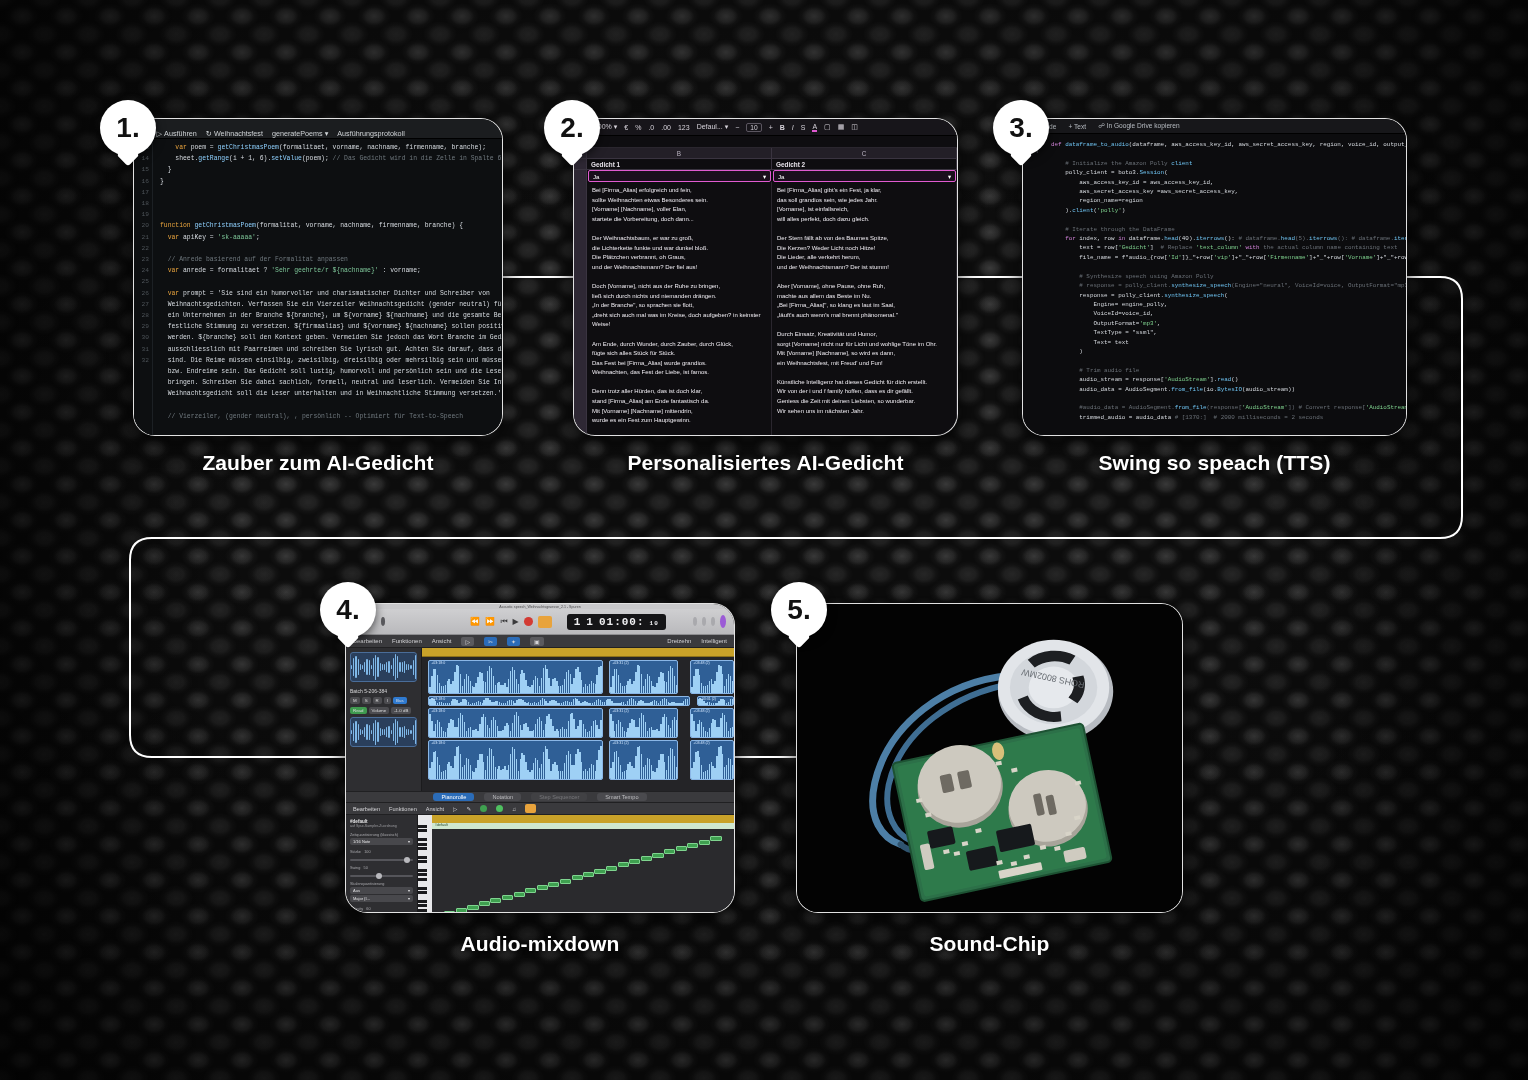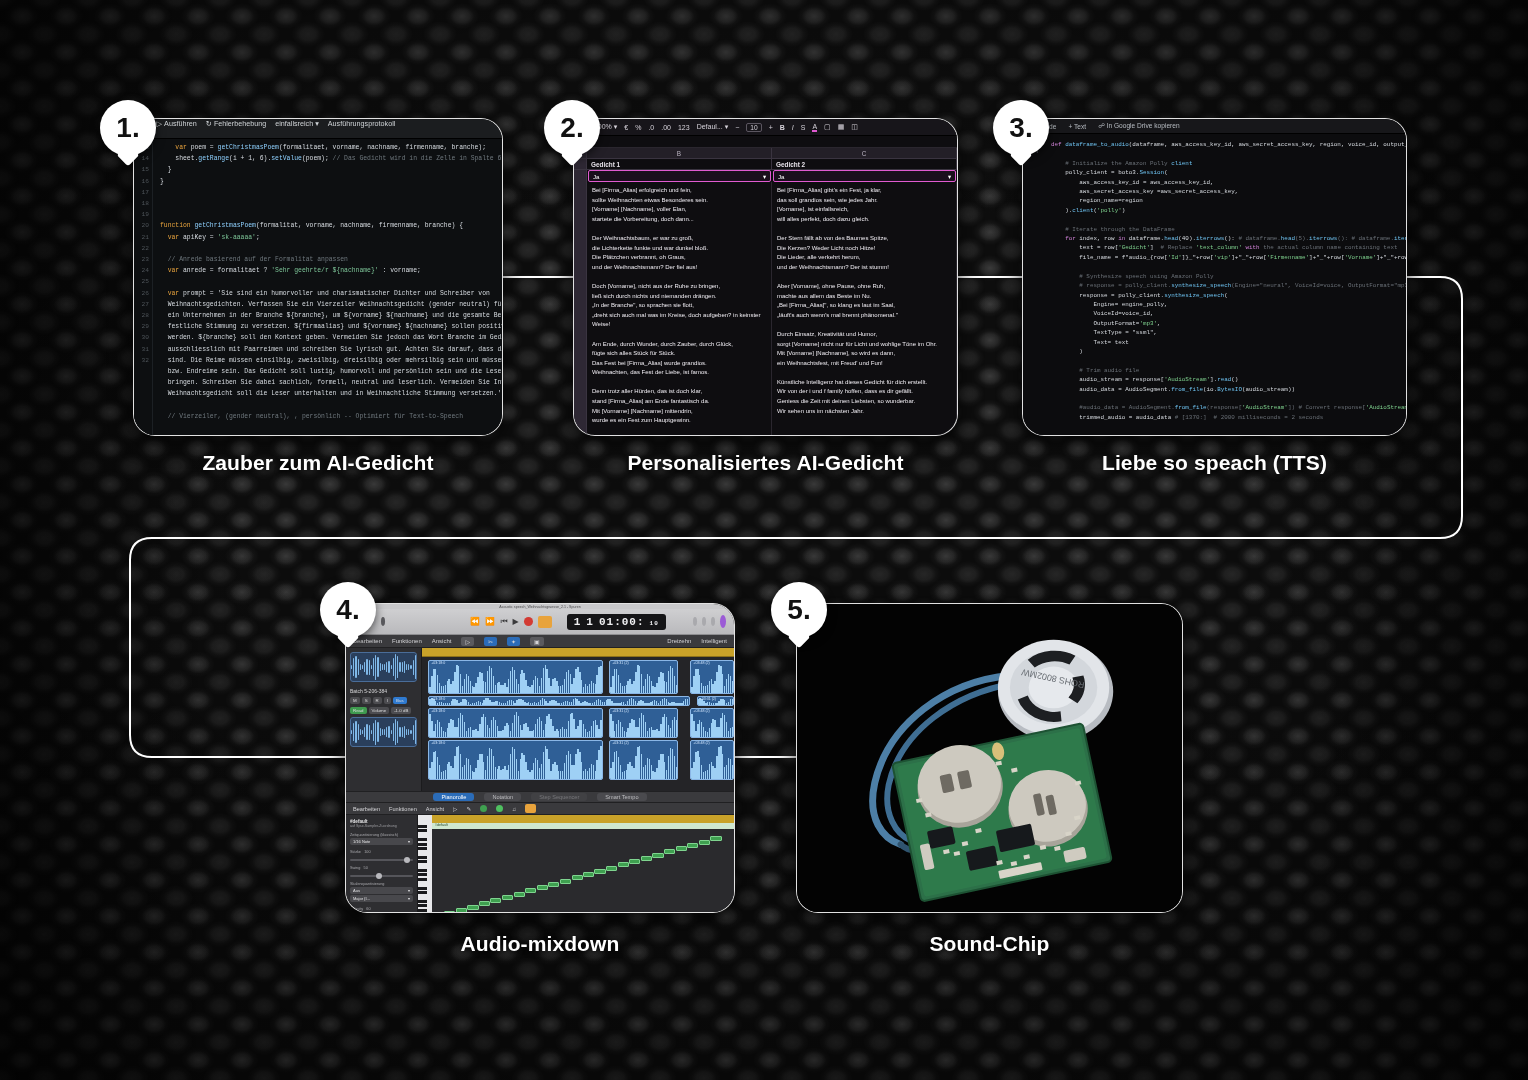--- a/index.html
+++ b/index.html
@@ -70,21 +70,21 @@
     transform: translateX(-50%) rotate(45deg);
     width: 16px; height: 16px;
     background: #fff;
     border-radius: 3px;
     z-index: -1;
   }
 
   
   #p1 { left: 133px; top: 118px; width: 370px; height: 318px; background: #101214; }
   .gs-toolbar {
-    height: 20px; background: #1b1d1f; display: flex; align-items: flex-start;
+    height: 20px; background: #1b1d1f; display: flex; align-items: flex-end;
     gap: 9px; padding: 0 6px; font-size: 7.2px; color: #cfd3d6;
     border-bottom: 1px solid #000;
   }
   .gs-toolbar .ic { color: #9aa0a6; font-size: 8px; }
   .code-wrap { position: relative; height: calc(100% - 20px); background: #0d0f11; overflow: hidden; }
   .gutter {
     position: absolute; left: 0; top: 0; bottom: 0; width: 19px;
     background: #0d0f11; color: #4d5358; font-family: "Liberation Mono", monospace;
     font-size: 6.2px; text-align: right; padding: 3px 3px 0 0; line-height: 11.2px;
     border-right: 1px solid #1c2024;
@@ -265,22 +265,22 @@
     <line x1="958" y1="277" x2="1022" y2="277"></line>
     <path d="M1407 277 L1440 277 Q1462 277 1462 299 L1462 516 Q1462 538 1440 538 L152 538 Q130 538 130 560 L130 735 Q130 757 152 757 L345 757"></path>
     <line x1="735" y1="757" x2="796" y2="757"></line>
   </g>
 </svg>
 
 <div class="panel" id="p1">
   <div class="gs-toolbar">
     <span class="ic">▣</span>
     <span>▷&nbsp;<span>Ausführen</span></span>
-    <span>↻&nbsp;<span>Fehlerbehebung</span></span>
-    <span><span>einfallsreich</span> ▾</span>
+    <span>↻&nbsp;<span>Weihnachtsfest</span></span>
+    <span><span>generatePoems</span> ▾</span>
     <span>Ausführungsprotokoll</span>
   </div>
   <div class="code-wrap">
     <div class="gutter" id="p1-gutter">13
 14
 15
 16
 17
 18
 19
@@ -480,21 +480,21 @@
         output_path = os.path.(output_directory, file_name)
         trimmed_audio.(output_path, format="mp3")
 
         
          
 
     (f"Text-to-speech conversion completed. Audio files saved  {output_directory}")</div>
   </div>
 </div>
 <div class="badge" style="left:993px; top:100px;">3.</div>
-<div class="caption" style="left:1022px; top:451px; width:385px;">Liebe so speach (TTS)</div>
+<div class="caption" style="left:1022px; top:451px; width:385px;">Swing so speach (TTS)</div>
 
 <div class="panel" id="p4">
   <div class="lp-title">
     <span class="lp-titletext">Acoustic speech_Weihnachtsgruesse_2.1 - Spuren</span>
   </div>
   <div class="lp-ctrlbar">
     <span class="lp-dot"></span>
     <span class="lp-dot"></span>
     <span class="lp-dot" style="background:#bdbdc1"></span>
     <span class="lp-dot" style="background:#5a5a5e"></span>

